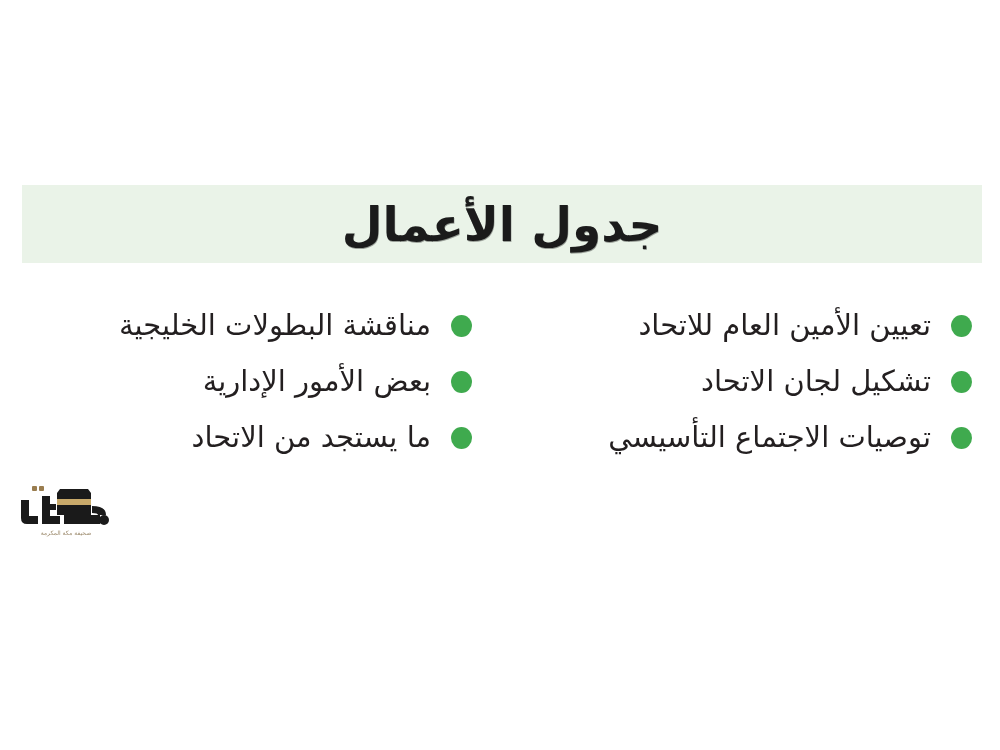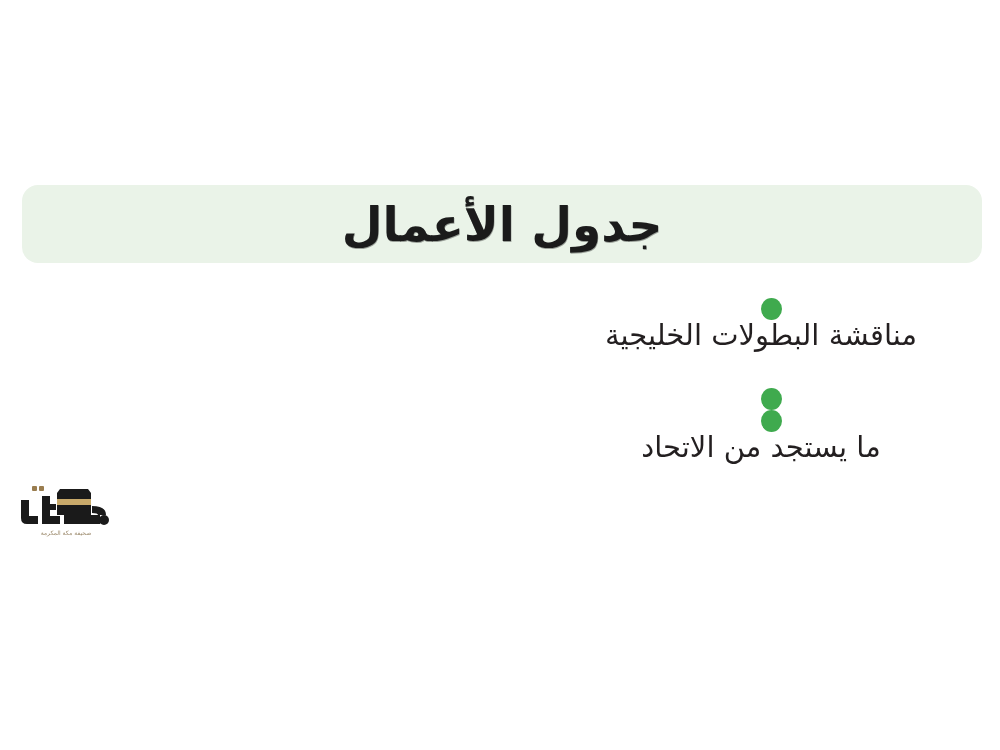--- a/index.html
+++ b/index.html
@@ -19,21 +19,20 @@
   }
 
   
   .title-band {
     position: absolute;
     left: 22px;
     top: 185px;
     width: 960px;
     height: 78px;
     background: #eaf3e8;
-    border-radius: 16px;
   }
 
   .title-text {
     position: absolute;
     left: 0;
     right: 0;
     top: 0;
     height: 78px;
     display: flex;
     align-items: center;
@@ -63,25 +62,24 @@
 
   .agenda-column {
     width: 500px;
     display: flex;
     flex-direction: column;
     direction: rtl;
   }
 
   .agenda-item {
     display: flex;
-    flex-direction: column;
+    flex-direction: row;
     align-items: center;
     height: 56px;
     direction: rtl;
-    justify-content: flex-end;
   }
 
   
   .col-right .agenda-item { padding-right: 28px; padding-left: 52px; }
   .col-left  .agenda-item { padding-right: 28px; padding-left: 50px; }
 
   .bullet {
     flex: 0 0 auto;
     width: 21px;
     height: 22px;
@@ -134,30 +132,49 @@
 <body>
 
 <div id="slide">
 
   <div class="title-band">
     <div class="title-text">جدول الأعمال</div>
   </div>
 
   <div class="columns">
 
+    <div class="agenda-column col-right">
+
+      <div class="agenda-item">
+        <span class="bullet"></span>
+        <span class="item-text">تعيين الأمين العام للاتحاد</span>
+      </div>
+
+      <div class="agenda-item">
+        <span class="bullet"></span>
+        <span class="item-text">تشكيل لجان الاتحاد</span>
+      </div>
+
+      <div class="agenda-item">
+        <span class="bullet"></span>
+        <span class="item-text">توصيات الاجتماع التأسيسي</span>
+      </div>
+
+    </div>
 
     <div class="agenda-column col-left">
 
       <div class="agenda-item">
         <span class="bullet"></span>
         <span class="item-text">مناقشة البطولات الخليجية</span>
       </div>
 
       <div class="agenda-item">
         <span class="bullet"></span>
+        <span class="item-text">بعض الأمور الإدارية</span>
       </div>
 
       <div class="agenda-item">
         <span class="bullet"></span>
         <span class="item-text">ما يستجد من الاتحاد</span>
       </div>
 
     </div>
 
   </div>

